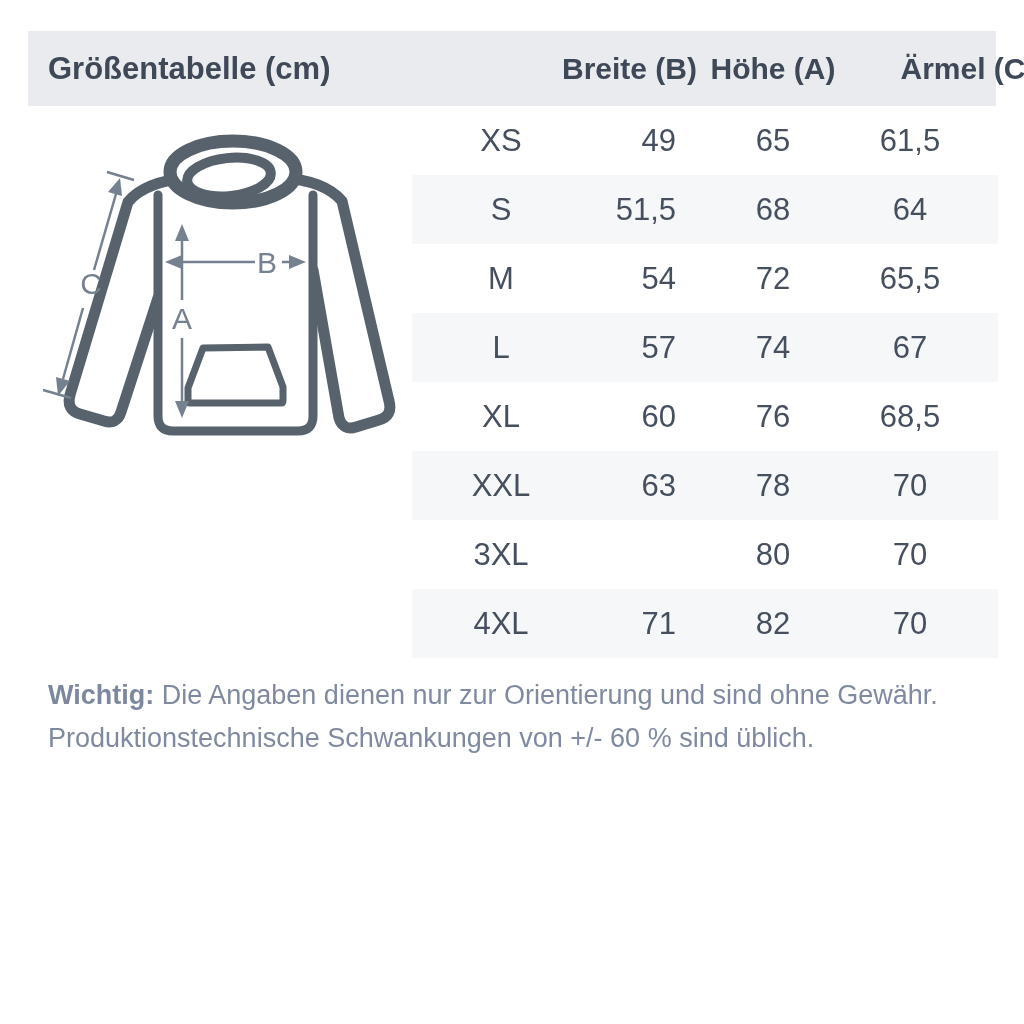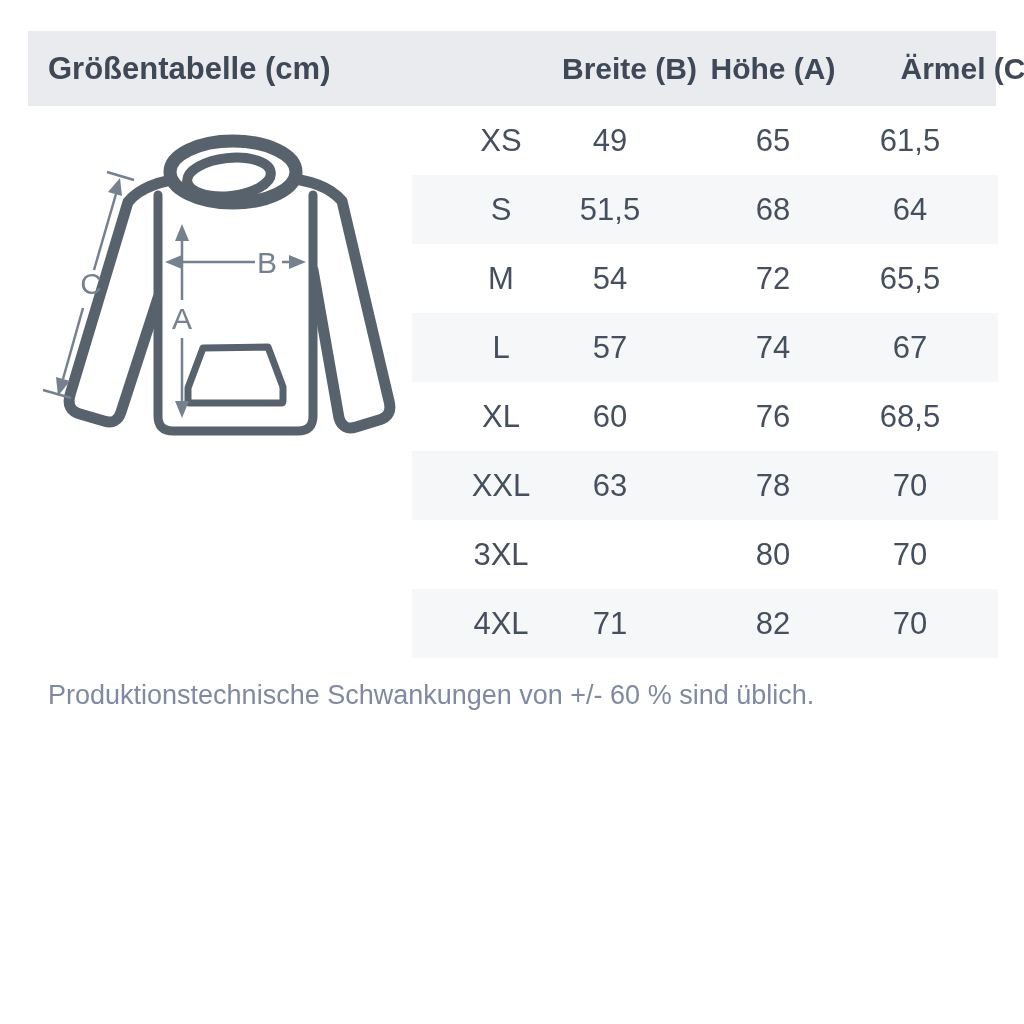--- a/index.html
+++ b/index.html
@@ -25,21 +25,21 @@
   .hc-c{left:853px;width:138px;margin-left:46px;}
   .row{
     position:absolute;left:412px;width:586px;height:69px;
   }
   .row.alt{background:#f6f7f9;}
   .cell{
     position:absolute;top:0;height:69px;line-height:69px;text-align:center;
     font-size:31px;color:#454f5e;white-space:nowrap;
   }
   .c-size{left:14px;width:150px;}
-  .c-b{left:140px;width:116px;}
+  .c-b{left:148px;width:116px;text-align:right;}
   .c-a{left:266px;width:190px;}
   .c-c{left:429px;width:138px;}
   .diagram{position:absolute;left:40px;top:120px;width:380px;height:345px;}
   .footer{
     position:absolute;left:48px;top:674px;width:930px;
     font-size:27px;line-height:43px;color:#7f8aa1;
   }
   .footer b{font-weight:bold;color:#7d88a0;}
 </style>
 </head>
@@ -141,16 +141,17 @@
       <polygon points="18,276 30,261 16,257"></polygon>
     </g>
     <g font-family="Liberation Sans, DejaVu Sans, sans-serif" font-size="30" fill="#76818f" text-anchor="middle">
       <text x="142" y="209">A</text>
       <text x="227" y="153">B</text>
       <text x="51" y="174">C</text>
     </g>
   </svg>
 
   <div class="footer">
+    <div><b>Wichtig:</b><span> Die Angaben dienen nur zur Orientierung und sind ohne Gewähr.</span></div>
     <div>Produktionstechnische Schwankungen von +/- 60 % sind üblich.</div>
   </div>
 
 </div>
 
 </body></html>

